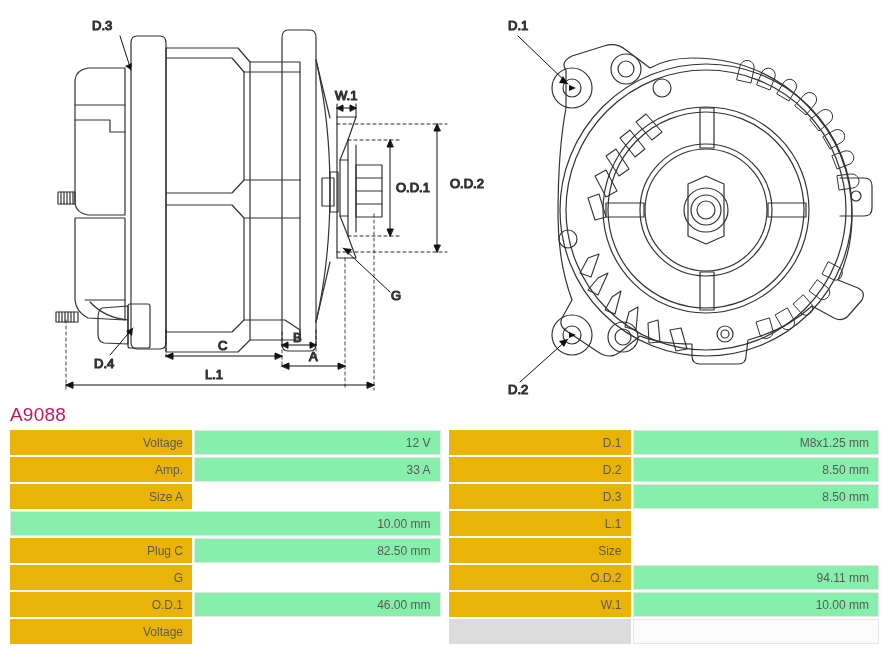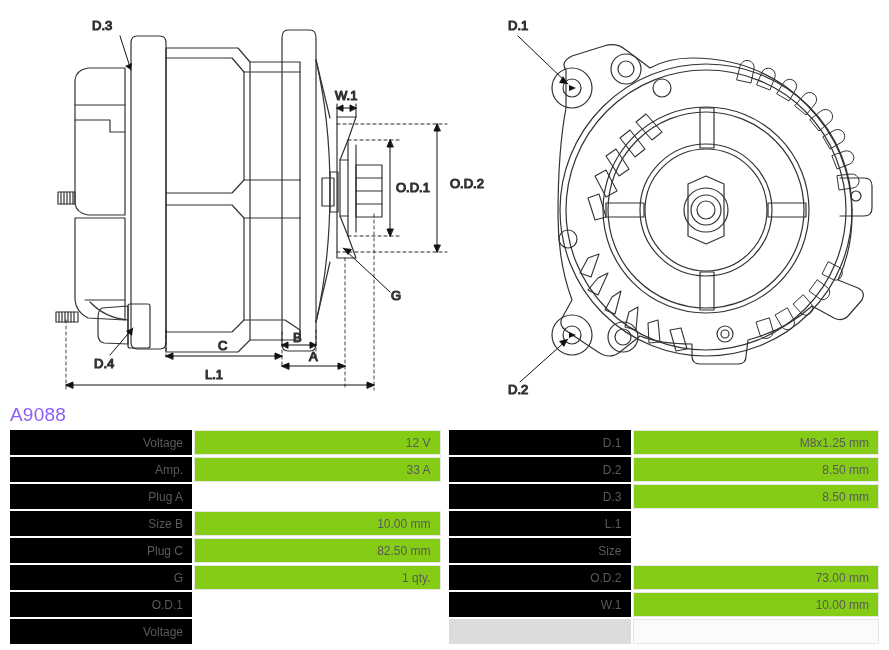--- a/index.html
+++ b/index.html
@@ -35,21 +35,21 @@
     font-family: "Liberation Sans", sans-serif;
     font-size: 13px;
     fill: #222222;
   }
   
   #part-title {
     position: absolute;
     left: 10px;
     top: 404px;
     font-size: 19px;
-    color: #8b5cf6;
+    color: #be185d;
     font-family: "Liberation Sans", sans-serif;
     letter-spacing: 0.2px;
   }
   
   #spec-table {
     position: absolute;
     left: 10px;
     top: 430px;
     width: 869px;
     display: flex;
@@ -62,32 +62,32 @@
     gap: 2px;
   }
   .spec-row {
     display: flex;
     height: 25px;
     gap: 2px;
   }
   .spec-label {
     width: 182px;
     flex: 0 0 182px;
-    background: #000000;
+    background: #eab308;
     display: flex;
     align-items: center;
     justify-content: flex-end;
     padding-right: 9px;
     box-sizing: border-box;
     font-size: 12px;
     color: #5a5a5a;
   }
   .spec-value {
     flex: 1 1 auto;
-    background: #84cc16;
+    background: #86efac;
     border: 1px solid #e6e6e6;
     display: flex;
     align-items: center;
     justify-content: flex-end;
     padding-right: 9px;
     box-sizing: border-box;
     font-size: 12px;
     color: #5a5a5a;
   }
   .spec-row.empty-row .spec-label { background: #dcdcdc; }
@@ -327,36 +327,35 @@
     <div class="table-half">
       <div class="spec-row">
         <div class="spec-label">Voltage</div>
         <div class="spec-value">12 V</div>
       </div>
       <div class="spec-row">
         <div class="spec-label">Amp.</div>
         <div class="spec-value">33 A</div>
       </div>
       <div class="spec-row">
-        <div class="spec-label">Plug A</div>
-      </div>
-      <div class="spec-row">
-        <div class="spec-label">Size B</div>
+        <div class="spec-label">Size A</div>
+      </div>
+      <div class="spec-row">
         <div class="spec-value">10.00 mm</div>
       </div>
       <div class="spec-row">
         <div class="spec-label">Plug C</div>
         <div class="spec-value">82.50 mm</div>
       </div>
       <div class="spec-row">
         <div class="spec-label">G</div>
-        <div class="spec-value">1 qty.</div>
       </div>
       <div class="spec-row">
         <div class="spec-label">O.D.1</div>
+        <div class="spec-value">46.00 mm</div>
       </div>
       <div class="spec-row">
         <div class="spec-label">Voltage</div>
       </div>
     </div>
 
     <div class="table-half">
       <div class="spec-row">
         <div class="spec-label">D.1</div>
         <div class="spec-value">M8x1.25 mm</div>
@@ -370,21 +369,21 @@
         <div class="spec-value">8.50 mm</div>
       </div>
       <div class="spec-row">
         <div class="spec-label">L.1</div>
       </div>
       <div class="spec-row">
         <div class="spec-label">Size</div>
       </div>
       <div class="spec-row">
         <div class="spec-label">O.D.2</div>
-        <div class="spec-value">73.00 mm</div>
+        <div class="spec-value">94.11 mm</div>
       </div>
       <div class="spec-row">
         <div class="spec-label">W.1</div>
         <div class="spec-value">10.00 mm</div>
       </div>
       <div class="spec-row empty-row">
         <div class="spec-label"></div>
         <div class="spec-value"></div>
       </div>
     </div>

